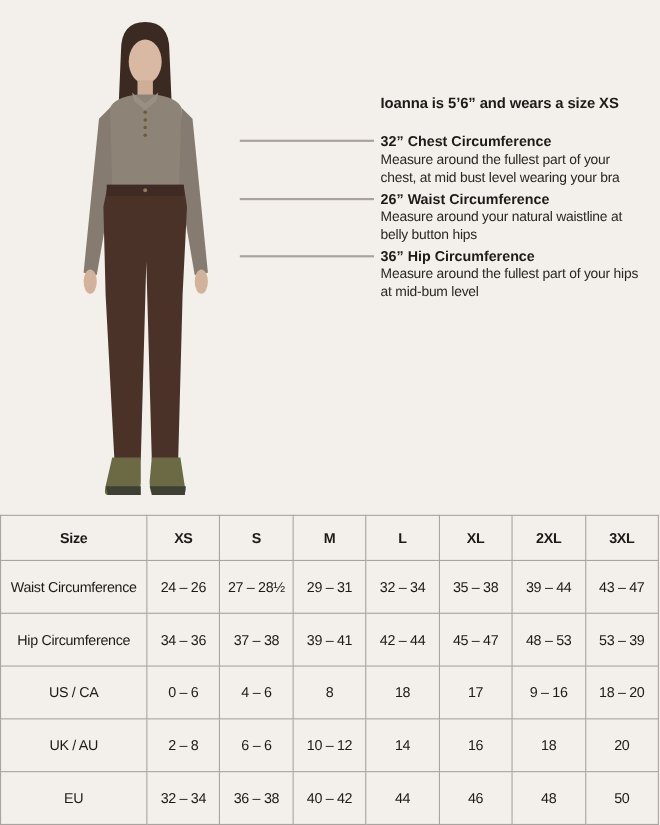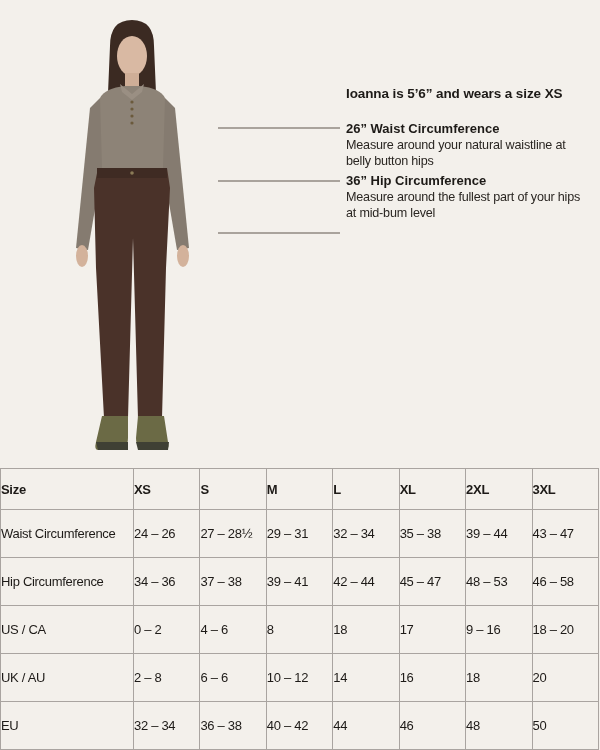--- a/index.html
+++ b/index.html
@@ -26,21 +26,21 @@
 
     table.size-table {
       position: absolute; left: 0; top: 468px;
       width: 599px; height: 282px;
       border-collapse: collapse;
       table-layout: fixed;
       font-size: 13px;
     }
     .size-table td, .size-table th {
       border: 1.5px solid #a9a4a0;
-      text-align: left; vertical-align: middle;
+      text-align: center; vertical-align: middle;
       padding: 0; height: 40px;
       letter-spacing: -0.3px;
     }
     .size-table th { font-weight: bold; font-size: 13px; }
     .size-table col.first { width: 133px; }
   </style>
 </head>
 <body>
 
 <div class="hero">
@@ -78,20 +78,25 @@
       <path d="M66 424 L99 424 L98 432 L68 432 Z" fill="#3f4034"></path>
     </svg>
   </div>
 
   <div class="guide-line" style="top:127px;"></div>
   <div class="guide-line" style="top:180px;"></div>
   <div class="guide-line" style="top:232px;"></div>
 
   <div class="info">
     <div class="headline">Ioanna  is 5’6” and wears a size XS</div>
+    <div class="m-block">
+      <div class="m-title">32” Chest Circumference</div>
+      <div class="m-desc">Measure around the fullest part of your</div>
+      <div class="m-desc">chest, at mid bust level wearing your bra</div>
+    </div>
     <div class="m-block">
       <div class="m-title">26” Waist Circumference</div>
       <div class="m-desc">Measure around your natural waistline at</div>
       <div class="m-desc">belly button hips</div>
     </div>
     <div class="m-block">
       <div class="m-title">36” Hip Circumference</div>
       <div class="m-desc">Measure around the fullest part of your hips</div>
       <div class="m-desc">at  mid-bum level</div>
     </div>
@@ -133,25 +138,25 @@
       <td>43 – 47</td>
     </tr>
     <tr>
       <td>Hip Circumference</td>
       <td>34 – 36</td>
       <td>37 – 38</td>
       <td>39 – 41</td>
       <td>42 – 44</td>
       <td>45 – 47</td>
       <td>48 – 53</td>
-      <td>46 – 58</td>
+      <td>53 – 39</td>
     </tr>
     <tr>
       <td>US / CA</td>
-      <td>0 – 2</td>
+      <td>0 – 6</td>
       <td>4 – 6</td>
       <td>8</td>
       <td>18</td>
       <td>17</td>
       <td>9 – 16</td>
       <td>18 – 20</td>
     </tr>
     <tr>
       <td>UK / AU</td>
       <td>2 – 8</td>

